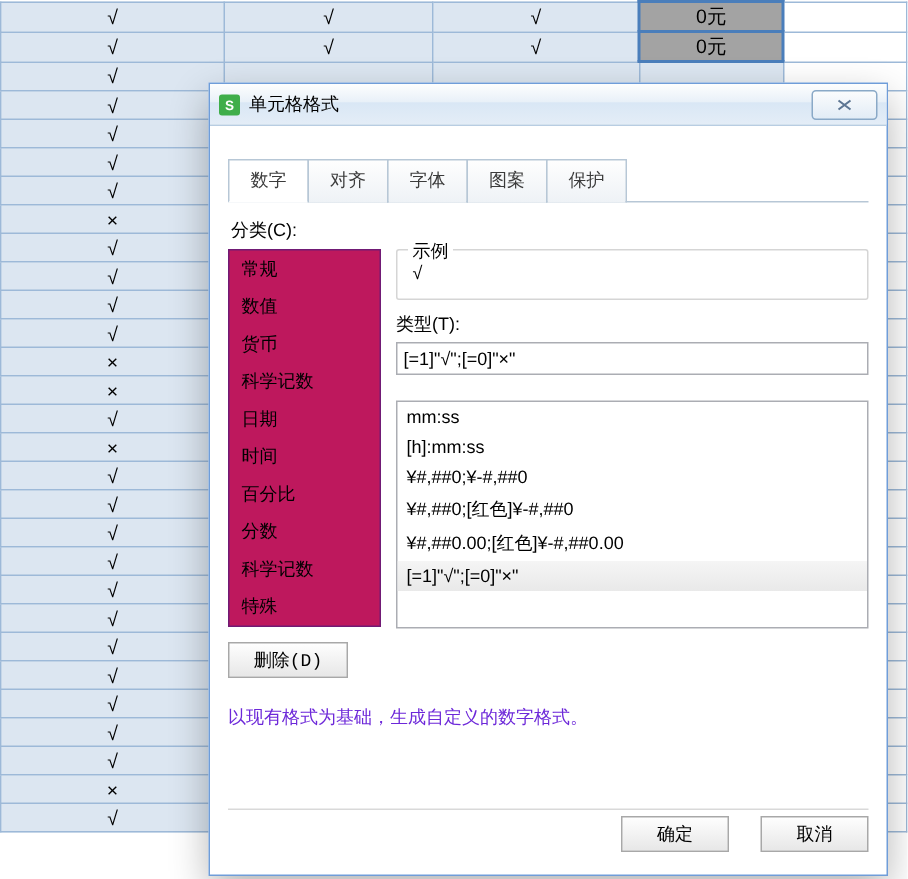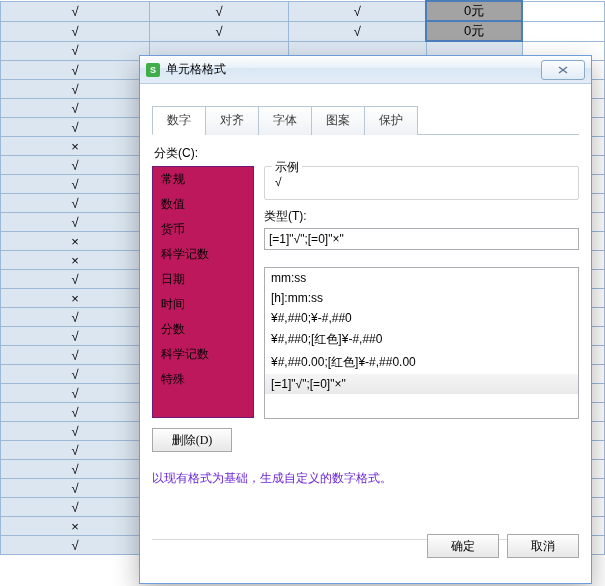--- a/index.html
+++ b/index.html
@@ -23,23 +23,23 @@
 .row{display:flex;gap:10px}
 .catlist{width:100px;height:250px;border:1px solid #701a75;background:#be185d;overflow:auto}
 .catlist div{padding:4px 8px;cursor:default}
 .right{flex:1}
 .grp{border:1px solid #d5d5d5;border-radius:2px;padding:8px 10px 10px;position:relative;margin-bottom:8px}
 .grp .lg{position:absolute;top:-8px;left:7px;background:#fff;padding:0 3px}
 .typeinput{width:100%;box-sizing:border-box;height:22px;border:1px solid #abadb3;padding:0 4px;font-family:inherit;font-size:12px}
 .fmtlist{margin-top:17px;height:150px;border:1px solid #abadb3;background:#fff;overflow-y:scroll}
 .fmtlist div{padding:3px 6px;cursor:default;white-space:nowrap}
 .fmtlist div.sel{background:linear-gradient(#f5f5f5,#e9e9e9)}
-.delbtn{margin-top:10px;width:80px;height:24px;border:1px solid #a8a8a8;background:linear-gradient(#fefefe,#e7e7e7);cursor:pointer;font-family:Liberation Serif, serif;font-size:12px}
+.delbtn{margin-top:10px;width:80px;height:24px;border:1px solid #a8a8a8;background:linear-gradient(#fefefe,#e7e7e7);cursor:pointer;font-family:Liberation Mono, monospace;font-size:12px}
 .hint{margin-top:18px;color:#6d28d9}
-.btnrow{position:absolute;right:12px;bottom:26px;display:flex;gap:8px}
+.btnrow{position:absolute;right:12px;bottom:16px;display:flex;gap:21px}
 .btn{width:72px;height:24px;border:1px solid #a8a8a8;background:linear-gradient(#fefefe,#e7e7e7);cursor:pointer;font-family:inherit;font-size:12px}
 .sep{position:absolute;left:12px;right:12px;bottom:44px;height:1px;background:#d9d9d9}
 .fmtlist::-webkit-scrollbar{width:16px}
 .fmtlist::-webkit-scrollbar-track{background:#f1f1f1;border-left:1px solid #d4d4d4}
 .fmtlist::-webkit-scrollbar-thumb{background:linear-gradient(#e8eef7,#cdd9e8);border:1px solid #a8b8cd;border-radius:2px}
 </style>
 </head>
 <body>
 
 <table class="grid">
@@ -273,20 +273,21 @@
     <div class="sec-label">分类(C):</div>
     <div class="row">
       <div>
         <div class="catlist" id="catlist">
             <div>常规</div>
             <div>数值</div>
             <div>货币</div>
             <div>科学记数</div>
             <div>日期</div>
             <div>时间</div>
+            <div>百分比</div>
             <div>分数</div>
             <div>科学记数</div>
             <div>特殊</div>
           </div>
         <button class="delbtn">删除(D)</button>
       </div>
       <div class="right">
         <div class="grp">
           <div class="lg">示例</div>
           <div>√</div>

